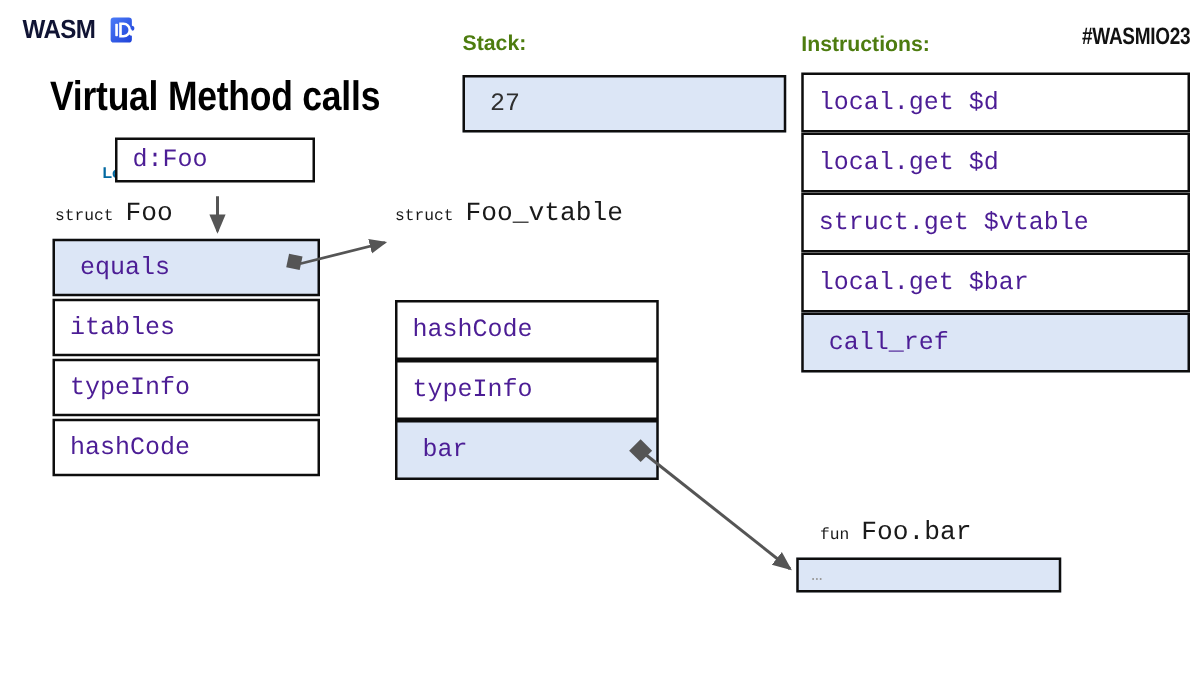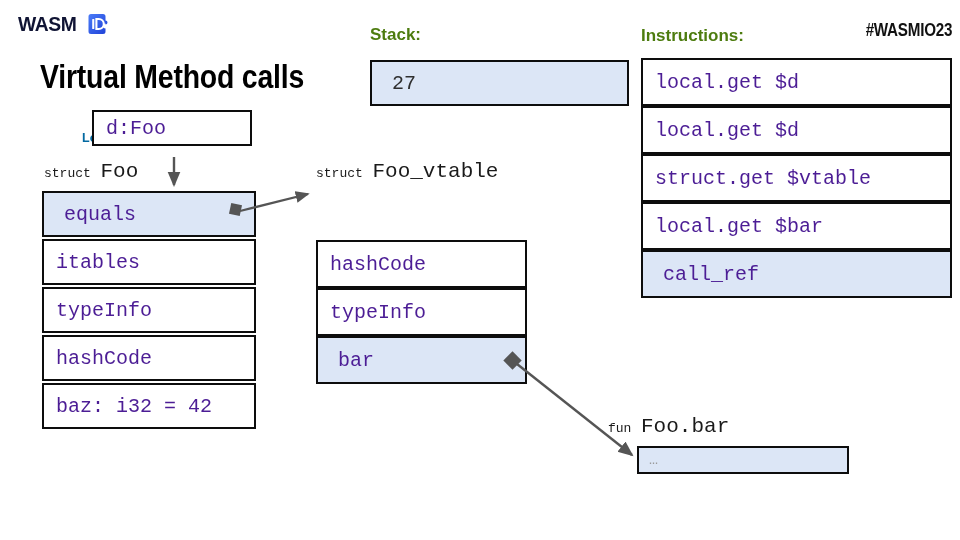--- a/index.html
+++ b/index.html
@@ -106,40 +106,39 @@
 
   <div class="struct-cap" style="left:44px;top:160px;">
     <span class="kw">struct</span>
     <span class="nm">Foo</span>
   </div>
 
   <div class="box hl" style="left:42px;top:191px;width:214px;height:46px;">equals</div>
   <div class="box" style="left:42px;top:239px;width:214px;height:46px;font-family:Liberation Mono, monospace;">itables</div>
   <div class="box" style="left:42px;top:287px;width:214px;height:46px;">typeInfo</div>
   <div class="box" style="left:42px;top:335px;width:214px;height:46px;">hashCode</div>
-  <div class="box" style="left:42px;top:383px;width:214px;height:46px;">baz: i32 = 42</div>
 
   <div class="struct-cap" style="left:316px;top:160px;">
     <span class="kw">struct</span>
     <span class="nm">Foo_vtable</span>
   </div>
 
   <div class="box" style="left:316px;top:240px;width:211px;height:48px;">hashCode</div>
   <div class="box" style="left:316px;top:288px;width:211px;height:48px;">typeInfo</div>
   <div class="box hl" style="left:316px;top:336px;width:211px;height:48px;">bar</div>
 
   <div class="box hl stack" style="left:370px;top:60px;width:259px;height:46px;">27</div>
 
   <div class="box" style="left:641px;top:58px;width:311px;height:48px;">local.get $d</div>
   <div class="box" style="left:641px;top:106px;width:311px;height:48px;">local.get $d</div>
   <div class="box" style="left:641px;top:154px;width:311px;height:48px;text-align:right;">struct.get $vtable</div>
   <div class="box" style="left:641px;top:202px;width:311px;height:48px;">local.get $bar</div>
   <div class="box hl" style="left:641px;top:250px;width:311px;height:48px;">call_ref</div>
 
-  <div class="struct-cap" style="left:608px;top:415px;">
+  <div class="struct-cap" style="left:656px;top:415px;">
     <span class="kw">fun</span>
     <span class="nm">Foo.bar</span>
   </div>
   <div class="box hl fn" style="left:637px;top:446px;width:212px;height:28px;">…</div>
 
   <svg class="arrows">
     <defs>
       <marker id="arrowhead" markerWidth="7" markerHeight="7" refX="5.6" refY="3" orient="auto">
         <path d="M0,0.3 L6.4,3 L0,5.7 z" fill="#555555"></path>
       </marker>

